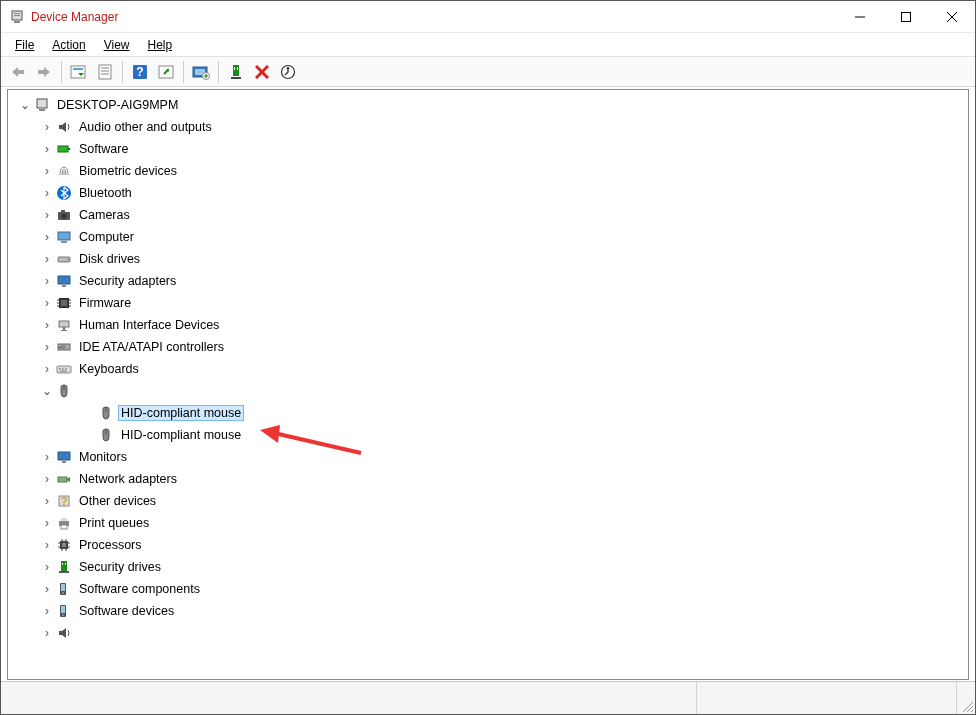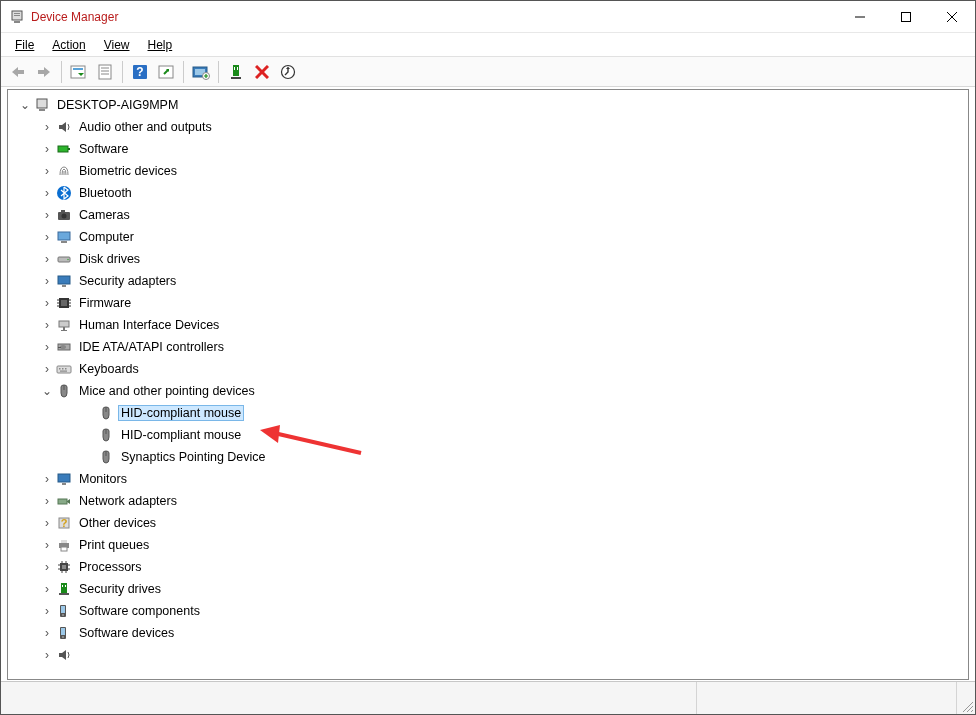--- a/index.html
+++ b/index.html
@@ -318,21 +318,20 @@
     </div>
 
     <div class="row indent-1">
       <span class="expander">⌄</span>
       <span class="dicon">
           <svg width="16" height="16" viewBox="0 0 16 16">
             <path d="M5 4 Q5 2 8 2 Q11 2 11 4 L11 10 Q11 14 8 14 Q5 14 5 10 Z" fill="#888" stroke="#555"></path>
             <line x1="8" y1="2" x2="8" y2="7" stroke="#555"></line>
           </svg>
         </span>
-      <span class="lbl">Mice and other pointing devices</span>
     </div>
 
     <div class="row indent-2 selected">
       <span class="expander none"></span>
       <span class="dicon">
           <svg width="16" height="16" viewBox="0 0 16 16">
             <path d="M5 4 Q5 2 8 2 Q11 2 11 4 L11 10 Q11 14 8 14 Q5 14 5 10 Z" fill="#888" stroke="#555"></path>
             <line x1="8" y1="2" x2="8" y2="7" stroke="#555"></line>
           </svg>
         </span>
@@ -343,30 +342,20 @@
       <span class="expander none"></span>
       <span class="dicon">
           <svg width="16" height="16" viewBox="0 0 16 16">
             <path d="M5 4 Q5 2 8 2 Q11 2 11 4 L11 10 Q11 14 8 14 Q5 14 5 10 Z" fill="#888" stroke="#555"></path>
             <line x1="8" y1="2" x2="8" y2="7" stroke="#555"></line>
           </svg>
         </span>
       <span class="lbl">HID-compliant mouse</span>
     </div>
 
-    <div class="row indent-2">
-      <span class="expander none"></span>
-      <span class="dicon">
-          <svg width="16" height="16" viewBox="0 0 16 16">
-            <path d="M5 4 Q5 2 8 2 Q11 2 11 4 L11 10 Q11 14 8 14 Q5 14 5 10 Z" fill="#888" stroke="#555"></path>
-            <line x1="8" y1="2" x2="8" y2="7" stroke="#555"></line>
-          </svg>
-        </span>
-      <span class="lbl">Synaptics Pointing Device</span>
-    </div>
 
     <div class="row indent-1">
       <span class="expander">›</span>
       <span class="dicon">
           <svg width="16" height="16" viewBox="0 0 16 16">
             <rect x="2" y="3" width="12" height="8" fill="#3a7cbb" stroke="#265a88"></rect>
             <rect x="6" y="12" width="4" height="2" fill="#888"></rect>
           </svg>
         </span>
       <span class="lbl">Monitors</span>

